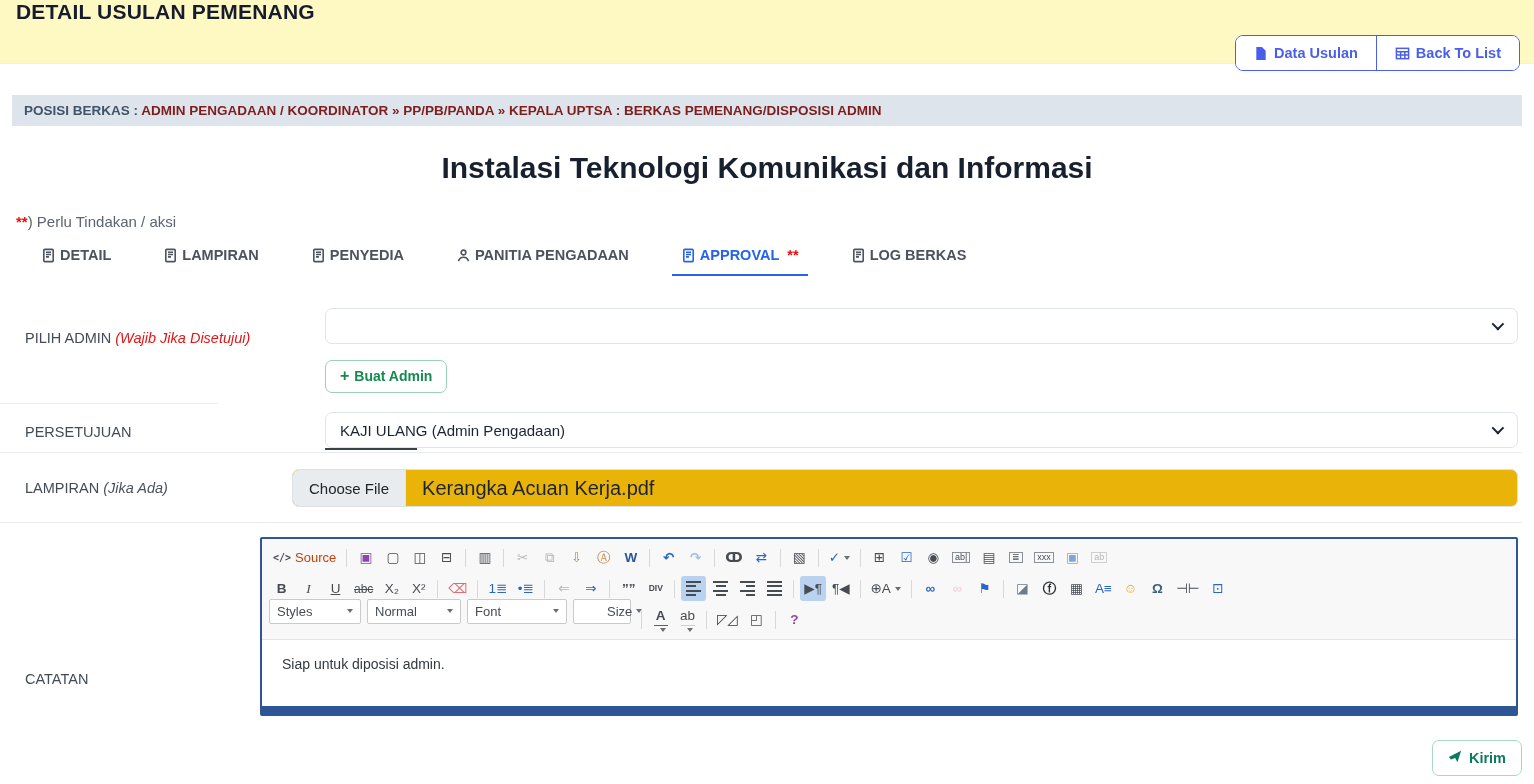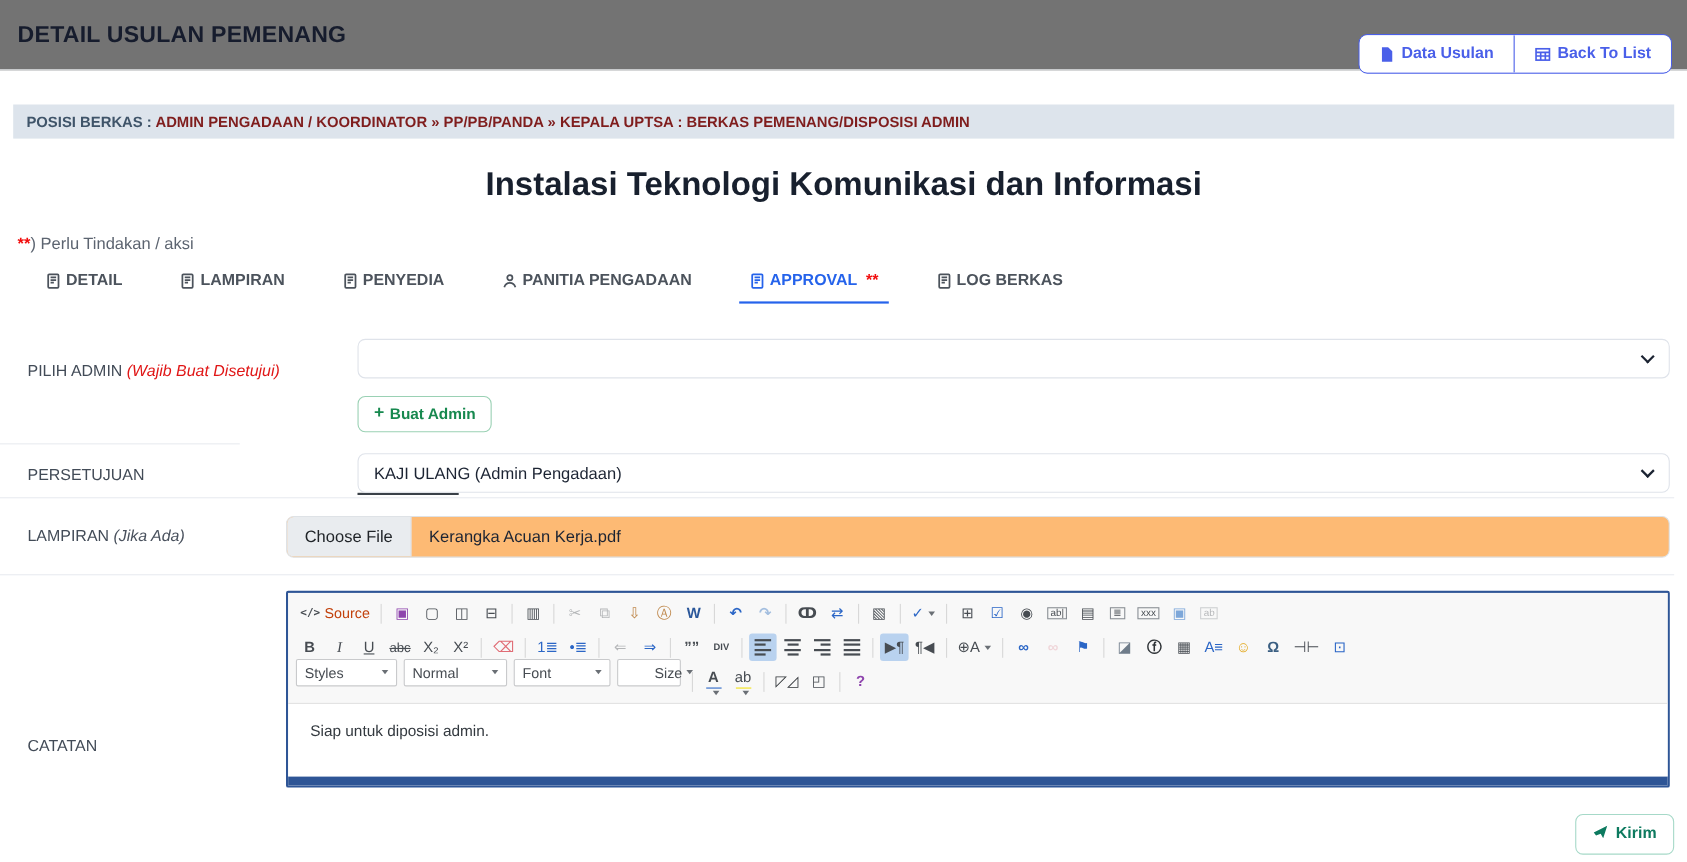--- a/index.html
+++ b/index.html
@@ -1,21 +1,21 @@
 <!DOCTYPE html>
 <html><head>
 <meta charset="utf-8">
 <style>
   * { margin:0; padding:0; box-sizing:border-box; }
   html,body { width:1534px; height:784px; background:#fff; overflow:hidden;
     font-family:"Liberation Sans","DejaVu Sans",sans-serif; color:#1c2433; }
 
   
-  .topbar { height:64px; display:flex; align-items:center; justify-content:space-between;
-    padding:0 14px 0 16px; background:#737373; border-bottom:1px solid #edeff3; }
+  .topbar { height:64px; display:flex; align-items:flex-start; justify-content:space-between;
+    padding:0 14px 0 16px; background:#fef9c3; border-bottom:1px solid #edeff3; }
   .topbar h1 { font-size:21px; font-weight:700; color:#161c2d; letter-spacing:.2px; }
   .btn-group { display:flex; border:1px solid #4a5fe9; border-radius:8px; overflow:hidden; background:#fff;margin-top:35px; }
   .btn-group .hbtn { display:flex; align-items:center; gap:6px; padding:9px 18px;
     font-size:14.5px; font-weight:700; color:#4a5fe9; cursor:pointer; background:#fff; }
   .btn-group .hbtn + .hbtn { border-left:1px solid #4a5fe9; }
   .hbtn svg { display:block; }
 
   
   .posisi { margin:31px 12px 0; background:#dde4ec; padding:8px 12px; font-size:13.5px;
     font-weight:700; white-space:nowrap; }
@@ -60,26 +60,26 @@
     padding:6px 14px 7px; border:1px solid #9ad1b4; border-radius:7px; background:#fff;
     color:#17894f; font-size:14px; font-weight:700; cursor:pointer; }
   .btn-buat .plus { font-size:16px; font-weight:700; }
   .sep-stub { height:1px; background:#e9ecf0; width:218px; }
   .sep { height:1px; background:#e9ecf0; margin-right:12px; }
 
   .row2 { padding:8px 0 2px; align-items:center; }
   .row2 .lcell { padding-top:2px; }
   .sel-underline { width:92px; height:2px; background:#3a4148; }
 
-  .row3 { padding:16px 0 15px; align-items:center; }
+  .row3 { padding:16px 0 15px; align-items:center;gap:32px; }
   .file-input { display:flex; height:38px; border:1px solid #dee2e6; border-radius:7px;
-    overflow:hidden; background:#fdba74; cursor:pointer; align-items:stretch; }
+    overflow:hidden; background:#eab308; cursor:pointer; align-items:stretch; }
   .file-input .choose { background:#e9ecef; border-right:1px solid #dee2e6; padding:0 16px;
     display:flex; align-items:center; font-size:15px; color:#212529; }
-  .file-input .fname { display:flex; align-items:center; padding-left:16px; font-size:15px; color:#1c2433; }
+  .file-input .fname { display:flex; align-items:center; padding-left:16px; font-size:20px; color:#1c2433; }
   .row3 .ccell, .row4 .ccell { margin-left:-65px; }
 
   .row4 { padding-top:14px; }
   .row4 .lcell { padding-top:134px; }
 
   
   .editor { border:2px solid #2e5596; border-radius:2px; display:flex; flex-direction:column;
     background:#fff; }
   .toolbar { background:#f8f8f8; padding:3px 6px 4px; border-bottom:1px solid #e3e3e3; }
   .tb-row { display:flex; align-items:center; height:31px; }
@@ -105,21 +105,21 @@
   .bars { display:flex; flex-direction:column; gap:2.5px; width:15px; }
   .bars i { display:block; height:1.8px; background:#474c52; width:100%; }
   .bars.left i:nth-child(2), .bars.left i:nth-child(4) { width:64%; }
   .bars.center i:nth-child(2), .bars.center i:nth-child(4) { width:64%; margin:0 auto; }
   .bars.right i:nth-child(2), .bars.right i:nth-child(4) { width:64%; margin-left:auto; }
   .tb-select { height:25px; border:1px solid #c9cacc; background:#fff; border-radius:2px;
     display:inline-flex; align-items:center; justify-content:space-between; padding:0 7px;
     margin:0 5px 17px 1px; font-size:13px; color:#474c52; cursor:pointer; }
   .tb-select[data-name="styles-select"] { width:92px; }
   .tb-select[data-name="format-select"]  { width:94px; }
-  .tb-select[data-name="font-select"]   { width:88px; }
+  .tb-select[data-name="font-select"]   { width:100px; }
   .tb-select[data-name="size-select"]   { width:58px;padding-left:33px; }
   .edit-area { height:66px; padding:16px 20px 0; font-size:14px; color:#33393f; background:#fff; }
   .editor-bottom { height:8px; background:#2e5596; margin-top:auto; }
 
   
   .footer { display:flex; justify-content:flex-end; margin:24px 12px 0; }
   .btn-kirim { display:inline-flex; align-items:center; gap:7px; padding:8px 15px 9px;
     border:1px solid #a6d9c8; border-radius:7px; background:#fff; color:#0d7a5f;
     font-size:14.5px; font-weight:700; cursor:pointer; }
 </style>
@@ -215,21 +215,21 @@
       </span>
       <span data-name="tab-log-berkas-label">LOG BERKAS</span>
     </div>
   </div>
 
 <div class="form" data-name="approval-form">
 
   <div class="frow row1" data-name="pilih-admin-row">
     <div class="lcell" data-name="pilih-admin-label-cell">
       <span data-name="pilih-admin-label">PILIH ADMIN</span>
-      <span class="hint" data-name="pilih-admin-hint">(Wajib Buat Disetujui)</span>
+      <span class="hint" data-name="pilih-admin-hint">(Wajib Jika Disetujui)</span>
     </div>
     <div class="ccell" data-name="pilih-admin-control-cell">
       <div class="sel" data-name="pilih-admin-select">
         <span data-name="pilih-admin-select-value"></span>
         <span class="chev" data-name="chevron-down-icon"></span>
       </div>
       <button class="btn-buat" data-name="buat-admin-button">
         <span class="plus" data-name="plus-icon">+</span>
         <span data-name="buat-admin-label">Buat Admin</span>
       </button>

